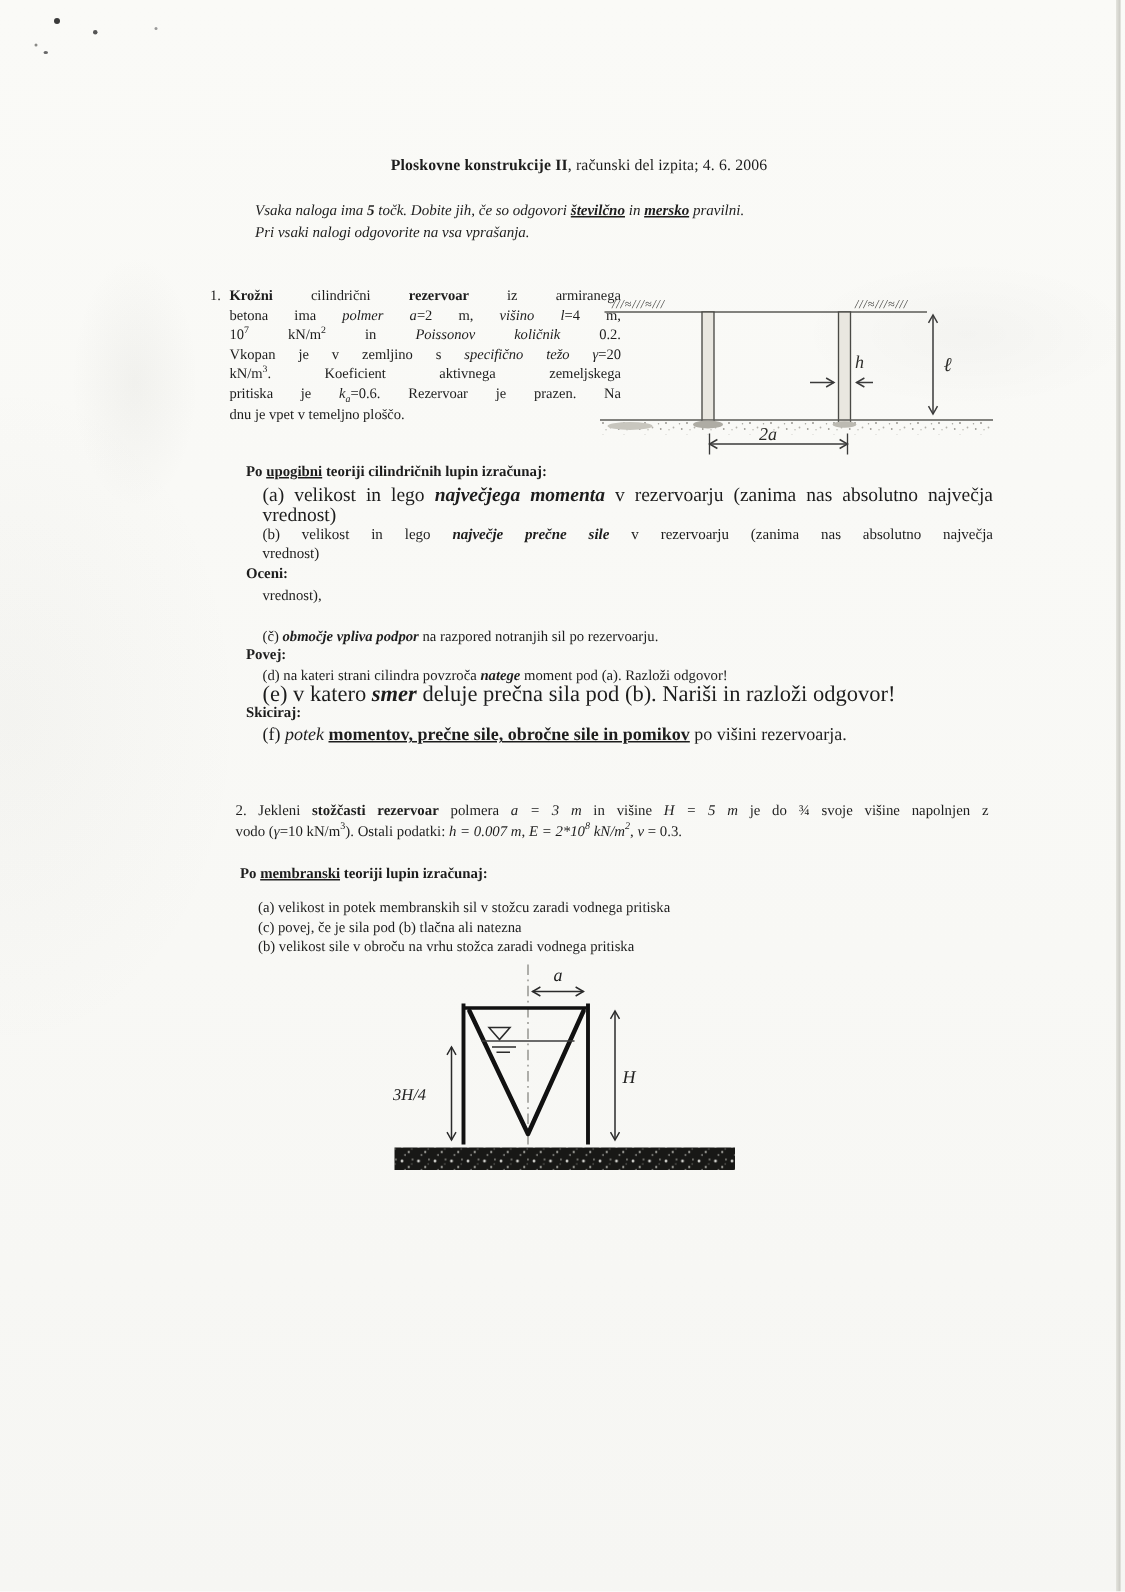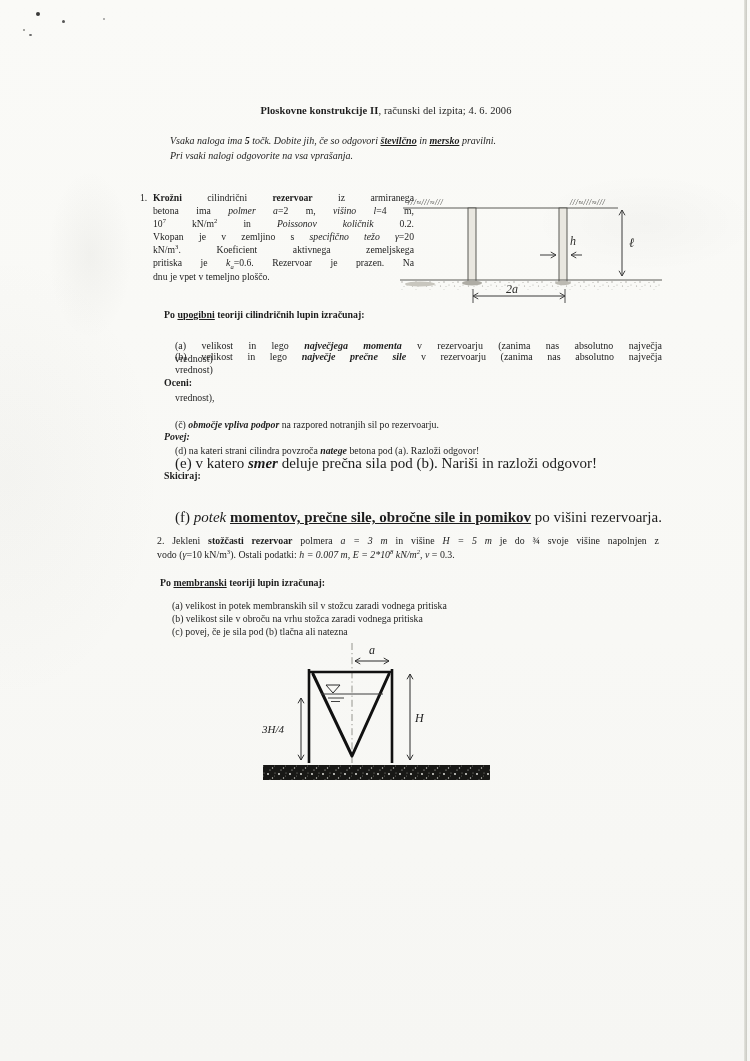--- a/index.html
+++ b/index.html
@@ -18,30 +18,30 @@
   .sub{vertical-align:sub;font-size:68%;line-height:0;}
   .ln{text-align:left;}
   .ln.jl{text-align:justify;text-align-last:justify;}
   #title{left:30px;top:105px;width:712px;text-align:center;font-size:10.5px;letter-spacing:.1px;}
   #intro{left:170px;top:134px;width:450px;font-style:italic;font-size:10px;line-height:14.6px;}
   #p1{left:140px;top:191px;width:276px;font-size:9.7px;line-height:13.1px;}
   #p1 .num{position:absolute;left:0;top:0;}
   #p1 .body{margin-left:13px;width:261px;}
   .heading{font-weight:bold;font-size:9.9px;}
   #bending-h{left:164px;top:309px;width:500px;}
-  #item-a{left:175px;top:339px;width:487px;font-size:10px;line-height:13.4px;}
+  #item-a{left:175px;top:323px;width:487px;font-size:13px;line-height:13.4px;}
   #item-b{left:175px;top:350px;width:487px;font-size:10px;line-height:13.4px;}
   #oceni-h{left:164px;top:377px;width:400px;}
   #item-c{left:175px;top:391px;width:487px;font-size:9.8px;line-height:13.4px;}
   #item-ch{left:175px;top:418px;width:500px;font-size:9.8px;line-height:13.4px;}
-  #povej-h{left:164px;top:431px;width:400px;font-style:italic;}
+  #povej-h{left:164px;top:431px;width:400px;}
   #item-d{left:175px;top:444px;width:510px;font-size:9.8px;line-height:13.4px;}
   #item-e{left:175px;top:457px;width:510px;font-size:15px;line-height:13.4px;}
   #skic-h{left:164px;top:470px;width:400px;}
-  #item-f{left:175px;top:483px;width:510px;font-size:15px;line-height:13.4px;margin-top:28px;}
+  #item-f{left:175px;top:483px;width:510px;font-size:12px;line-height:13.4px;}
   #p2{left:157px;top:534px;width:502px;font-size:9.9px;line-height:13.9px;}
   #membr-h{left:160px;top:577px;width:450px;}
   #p2-items{left:172px;top:599px;width:480px;font-size:9.8px;line-height:13.2px;}
   #d1{left:400px;top:192px;}
   #d2{left:255px;top:641px;}
   .edge{left:744px;top:0;width:3px;height:1061px;background:linear-gradient(90deg,#e4e4de,#c9c9c2);}
   .speck{position:absolute;border-radius:50%;}
   svg text{font-family:"Liberation Serif","DejaVu Serif","DejaVu Sans",serif;}
 </style>
 </head>
@@ -118,39 +118,39 @@
   </div>
 <div id="oceni-h" class="abs heading"><span>Oceni:</span></div>
 <div id="item-c" class="abs">
     <div class="ln"><span>vrednost),</span></div>
   </div>
 <div id="item-ch" class="abs">
     <div class="ln"><span>(č) </span><span class="b i">območje vpliva podpor</span><span> na razpored notranjih sil po rezervoarju.</span></div>
   </div>
 <div id="povej-h" class="abs heading"><span>Povej:</span></div>
 <div id="item-d" class="abs">
-    <div class="ln"><span>(d) na kateri strani cilindra povzroča </span><span class="b i">natege</span><span> betona pod (a). Razloži odgovor!</span></div>
+    <div class="ln"><span>(d) na kateri strani cilindra povzroča </span><span class="b i">natege</span><span> moment pod (a). Razloži odgovor!</span></div>
   </div>
 <div id="item-e" class="abs">
     <div class="ln"><span>(e) v katero </span><span class="b i">smer</span><span> deluje prečna sila pod (b). Nariši in razloži odgovor!</span></div>
   </div>
 <div id="skic-h" class="abs heading"><span>Skiciraj:</span></div>
 <div id="item-f" class="abs">
     <div class="ln"><span>(f) </span><span class="i">potek </span><span class="b u">momentov, prečne sile, obročne sile in pomikov</span><span> po višini rezervoarja.</span></div>
   </div>
 
 <div id="p2" class="abs">
     <div class="ln jl"><span>2. Jekleni </span><span class="b">stožčasti rezervoar</span><span> polmera </span><span class="i">a = 3 m</span><span> in višine </span><span class="i">H = 5 m</span><span> je do ¾ svoje višine napolnjen z</span></div>
     <div class="ln"><span>vodo (</span><span class="i">γ</span><span>=10 kN/m</span><span class="sup">3</span><span>). Ostali podatki: </span><span class="i">h = 0.007 m</span><span>, </span><span class="i">E = 2*10</span><span class="i sup">8</span><span class="i"> kN/m</span><span class="i sup">2</span><span>, </span><span class="i">ν</span><span> = 0.3.</span></div>
   </div>
 <div id="membr-h" class="abs heading"><span>Po </span><span class="u">membranski</span><span> teoriji lupin izračunaj:</span></div>
 <div id="p2-items" class="abs">
     <div class="ln"><span>(a) velikost in potek membranskih sil v stožcu zaradi vodnega pritiska</span></div>
+    <div class="ln"><span>(c) povej, če je sila pod (b) tlačna ali natezna</span></div>
     <div class="ln"><span>(b) velikost sile v obroču na vrhu stožca zaradi vodnega pritiska</span></div>
-    <div class="ln"><span>(c) povej, če je sila pod (b) tlačna ali natezna</span></div>
   </div>
 
 <svg id="d2" class="abs" width="245" height="146" viewBox="0 0 245 146">
   <defs>
     <marker id="mB" viewBox="0 0 10 10" refX="8" refY="5" markerWidth="7.5" markerHeight="7.5" orient="auto-start-reverse">
       <path d="M1,1 L8,5 L1,9" fill="none" stroke="#2b2b2b" stroke-width="1.3"></path>
     </marker>
     <pattern id="grv" width="11" height="10" patternUnits="userSpaceOnUse">
       <rect width="11" height="10" fill="#181816"></rect>
       <circle cx="2" cy="3" r="0.9" fill="#f4f4ef"></circle>

